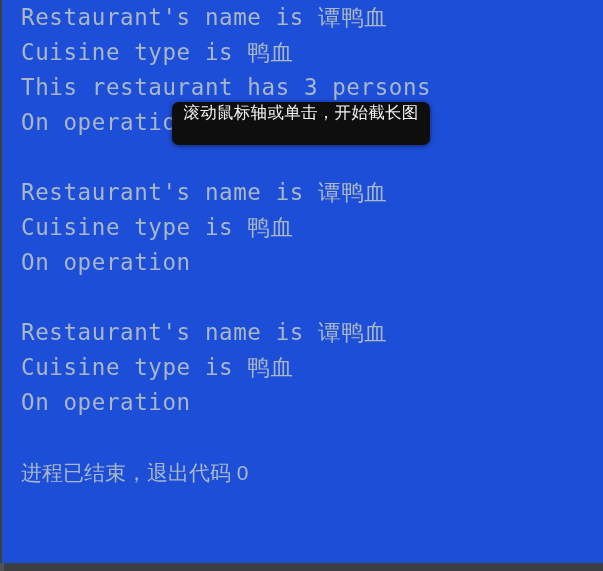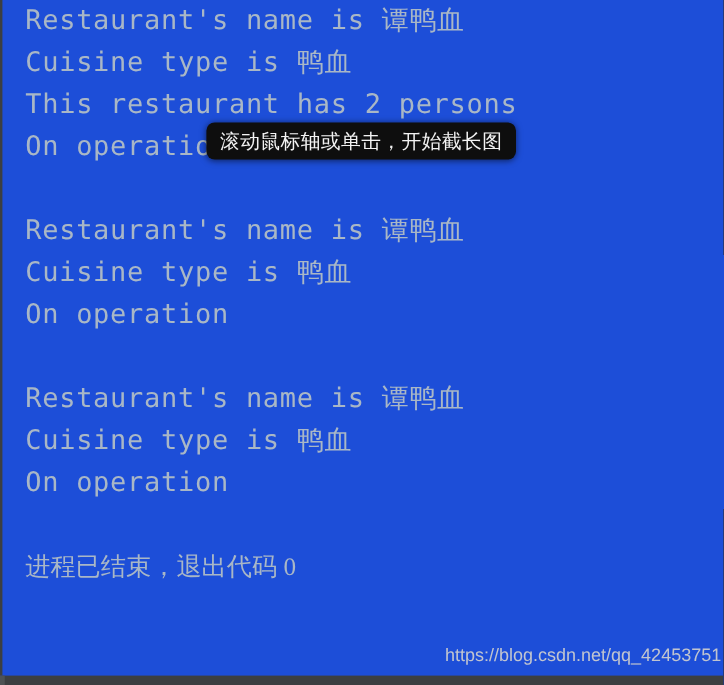--- a/index.html
+++ b/index.html
@@ -45,34 +45,34 @@
   .line.blank {
     color: transparent;
   }
   .exit-line {
     height: 35px;
     line-height: 35px;
     padding-left: 21px;
     white-space: pre;
     font-size: 21px;
     color: #a9b7c6;
-    font-family: Liberation Serif, serif;
+    font-family: Liberation Sans, sans-serif;
   }
   
   #capture-tooltip {
     position: absolute;
     left: 172px;
     top: 102px;
     width: 258px;
-    height: 31px;
+    height: 43px;
     background: #0e0e0e;
     border-radius: 7px;
     box-shadow: 0 1px 5px rgba(0,0,0,0.55);
     display: flex;
-    align-items: center;
+    align-items: flex-start;
     justify-content: center;
   }
   #capture-tooltip .tip-text {
     color: #f2f2f2;
     font-family: "DejaVu Sans", "Liberation Sans", sans-serif;
     font-size: 16.5px;
     white-space: nowrap;
     letter-spacing: 0.3px;
   }
   
@@ -108,40 +108,39 @@
 <body>
 
 <div id="screen">
 
   <div id="left-edge"></div>
 
   <div id="console">
 
     <div class="line">Restaurant's name is 谭鸭血</div>
     <div class="line">Cuisine type is 鸭血</div>
-    <div class="line">This restaurant has 2 persons</div>
+    <div class="line">This restaurant has 3 persons</div>
     <div class="line">On operation</div>
     <div class="line blank"> </div>
 
     <div class="line">Restaurant's name is 谭鸭血</div>
     <div class="line">Cuisine type is 鸭血</div>
     <div class="line">On operation</div>
     <div class="line blank"> </div>
 
     <div class="line">Restaurant's name is 谭鸭血</div>
     <div class="line">Cuisine type is 鸭血</div>
     <div class="line">On operation</div>
     <div class="line blank"> </div>
 
     <div class="exit-line">进程已结束，退出代码 0</div>
   </div>
 
   <div id="capture-tooltip">
     <span class="tip-text">滚动鼠标轴或单击，开始截长图</span>
   </div>
 
-  <div id="watermark">https://blog.csdn.net/qq_42453751</div>
 
   <div id="bottom-bar">
     <div id="bottom-bar-cap"></div>
   </div>
 
 </div>
 
 </body></html>

